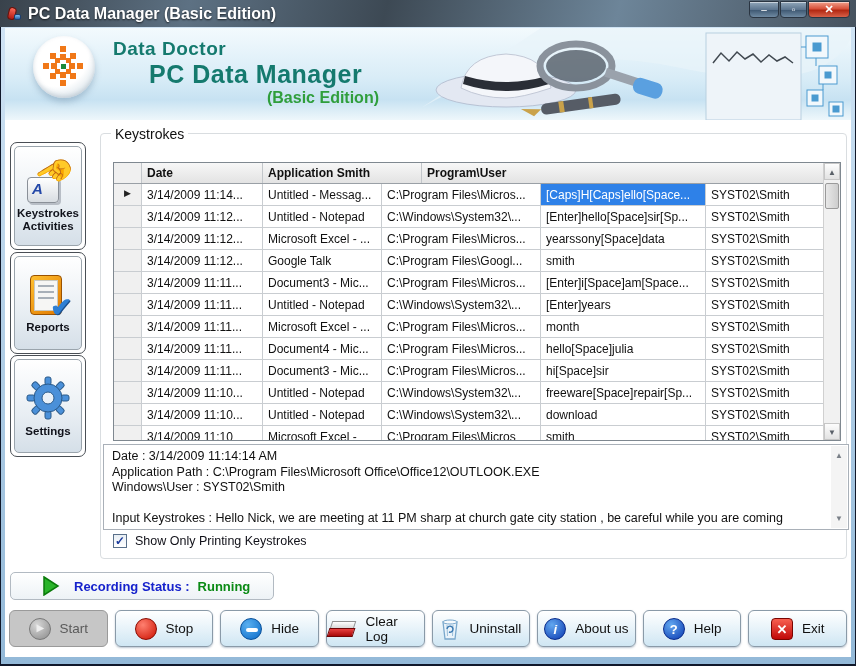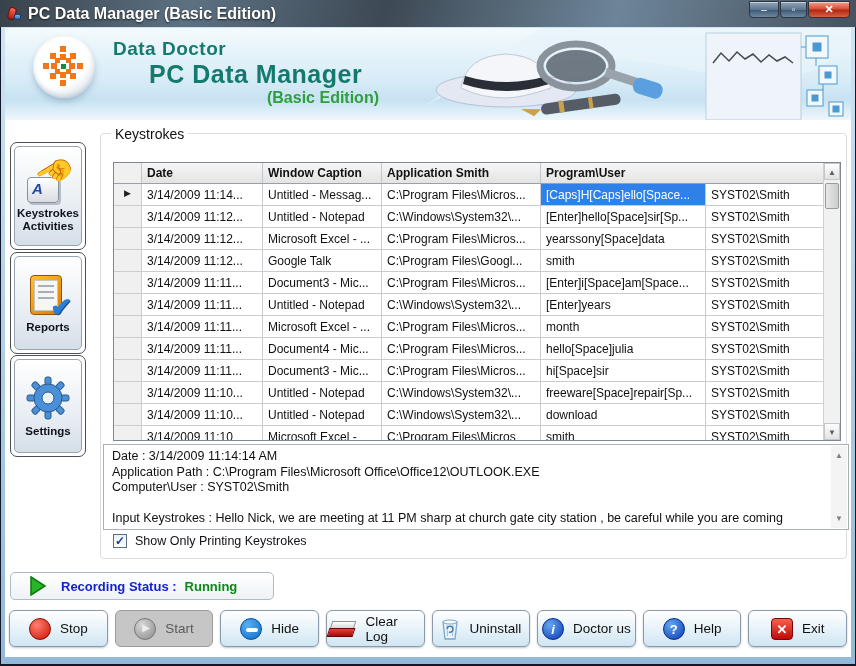--- a/index.html
+++ b/index.html
@@ -76,21 +76,21 @@
   .dscroll .arr { position:absolute; left:0; width:100%; text-align:center; font-size:8px; color:#7a8088; }
   .dscroll .arr.up { top:2px; } .dscroll .arr.down { bottom:2px; }
 
   
   .cb-row { position:absolute; left:108px; top:506px; display:flex; align-items:center; gap:8px; cursor:pointer; }
   .cb-box { width:14px; height:14px; border:1px solid #5a708a; background:linear-gradient(180deg,#e8eef4,#ffffff); color:#1a3a9c; font-size:12px; font-weight:bold; line-height:12px; text-align:center; }
   .cb-label { font-size:12.5px; color:#101018; }
 
   
   .status-pill { position:absolute; left:5px; top:544px; width:264px; height:28px; border:1px solid #b2bac2; border-radius:5px;
-    background:linear-gradient(180deg,#ffffff,#edf2f6); display:flex; align-items:center; gap:14px; padding-left:18px; }
+    background:linear-gradient(180deg,#ffffff,#edf2f6); display:flex; align-items:center; gap:14px; padding-left:31px; }
   .status-label { font-size:13px; font-weight:bold; color:#1622cc; }
   .status-value { font-size:13px; font-weight:bold; color:#0a8a14; margin-left:-6px; }
   .time-row { position:absolute; right:10px; top:550px; display:flex; gap:14px; align-items:center; }
   .time-label { font-size:13px; font-weight:bold; color:#0a10b4; }
   .time-value { font-size:13px; font-weight:bold; color:#2a2ad0; }
 
   
   .btn-row { position:absolute; left:4px; right:4px; top:582px; height:37px; display:flex; gap:7px; }
   .action-btn { flex:1; border:1px solid #8a9aa8; border-radius:6px; background:linear-gradient(180deg,#ffffff 0%,#eaf4fa 45%,#cfe6f3 100%);
     box-shadow:0 1px 2px rgba(60,90,120,.35), inset 0 1px 0 #fff; display:flex; align-items:center; justify-content:center; gap:9px; cursor:pointer; }
@@ -241,21 +241,20 @@
       </div>
     </div>
 
     <div class="groupbox"></div>
     <div class="group-legend">Keystrokes</div>
 
     <div class="ktable">
       <div class="thead">
         <div class="th c-sel"></div>
         <div class="th c-date">Date</div>
-        <div class="th c-cap">Window Caption</div>
         <div class="th c-path">Application Smith</div>
         <div class="th c-user">Program\User</div>
       </div>
       <div>
             <div class="trow">
               <div class="td c-sel">▶</div>
               <div class="td c-date">3/14/2009 11:14...</div>
               <div class="td c-cap">Untitled - Messag...</div>
               <div class="td c-path">C:\Program Files\Micros...</div>
               <div class="td c-keys hl">[Caps]H[Caps]ello[Space...</div>
@@ -354,21 +353,21 @@
         <div class="arr up">▲</div>
         <div class="thumb"></div>
         <div class="arr down">▼</div>
       </div>
     </div>
 
     <div class="detail">
       <div>
             <div class="dline">Date : 3/14/2009 11:14:14 AM</div>
             <div class="dline">Application Path : C:\Program Files\Microsoft Office\Office12\OUTLOOK.EXE</div>
-            <div class="dline">Computer\User : SYST02\Smith</div>
+            <div class="dline">Windows\User : SYST02\Smith</div>
             <div class="dline"></div>
             <div class="dline">Input Keystrokes : Hello Nick, we are meeting at 11 PM sharp at church gate city station , be careful while you are coming</div>
           </div>
       <div class="dscroll">
         <div class="arr up">▲</div>
         <div class="arr down">▼</div>
       </div>
     </div>
 
     <div class="cb-row">
@@ -378,27 +377,27 @@
 
     <div class="status-pill">
       <svg width="18" height="20" viewBox="0 0 18 20">
         <polygon points="2,1 16,10 2,19" fill="#2ab42a" stroke="#0a7a0a" stroke-width="1.5"></polygon>
       </svg>
       <span class="status-label">Recording Status :</span>
       <span class="status-value">Running</span>
     </div>
 
     <div class="btn-row">
-      <div class="action-btn">
-        <div class="orb red"></div>
-        <span class="lbl">Stop</span>
-      </div>
       <div class="action-btn disabled">
         <div class="orb gray"></div>
         <span class="lbl">Start</span>
+      </div>
+      <div class="action-btn">
+        <div class="orb red"></div>
+        <span class="lbl">Stop</span>
       </div>
       <div class="action-btn">
         <div class="orb blue"></div>
         <span class="lbl">Hide</span>
       </div>
       <div class="action-btn">
         <div class="eraser">
               <div class="e-top"></div>
               <div class="e-bot"></div>
             </div>
@@ -409,21 +408,21 @@
           <path d="M3,4 L17,4 L15,21 L5,21 Z" fill="#eaf3fa" stroke="#7aa8cc" stroke-width="1.3"></path>
           <ellipse cx="10" cy="4" rx="7" ry="2" fill="#f6fafd" stroke="#7aa8cc"></ellipse>
           <line x1="7" y1="7" x2="7.5" y2="18" stroke="#9cc0da"></line>
               <line x1="13" y1="7" x2="12.5" y2="18" stroke="#9cc0da"></line>
           <path d="M7,11 a3,3 0 1,1 2,3" fill="none" stroke="#3a78b0" stroke-width="1.4"></path>
         </svg>
         <span class="lbl">Uninstall</span>
       </div>
       <div class="action-btn">
         <div class="orb info">i</div>
-        <span class="lbl">Doctor us</span>
+        <span class="lbl">About us</span>
       </div>
       <div class="action-btn">
         <div class="orb help">?</div>
         <span class="lbl">Help</span>
       </div>
       <div class="action-btn">
         <div class="sq red">✕</div>
         <span class="lbl">Exit</span>
       </div>
     </div>

